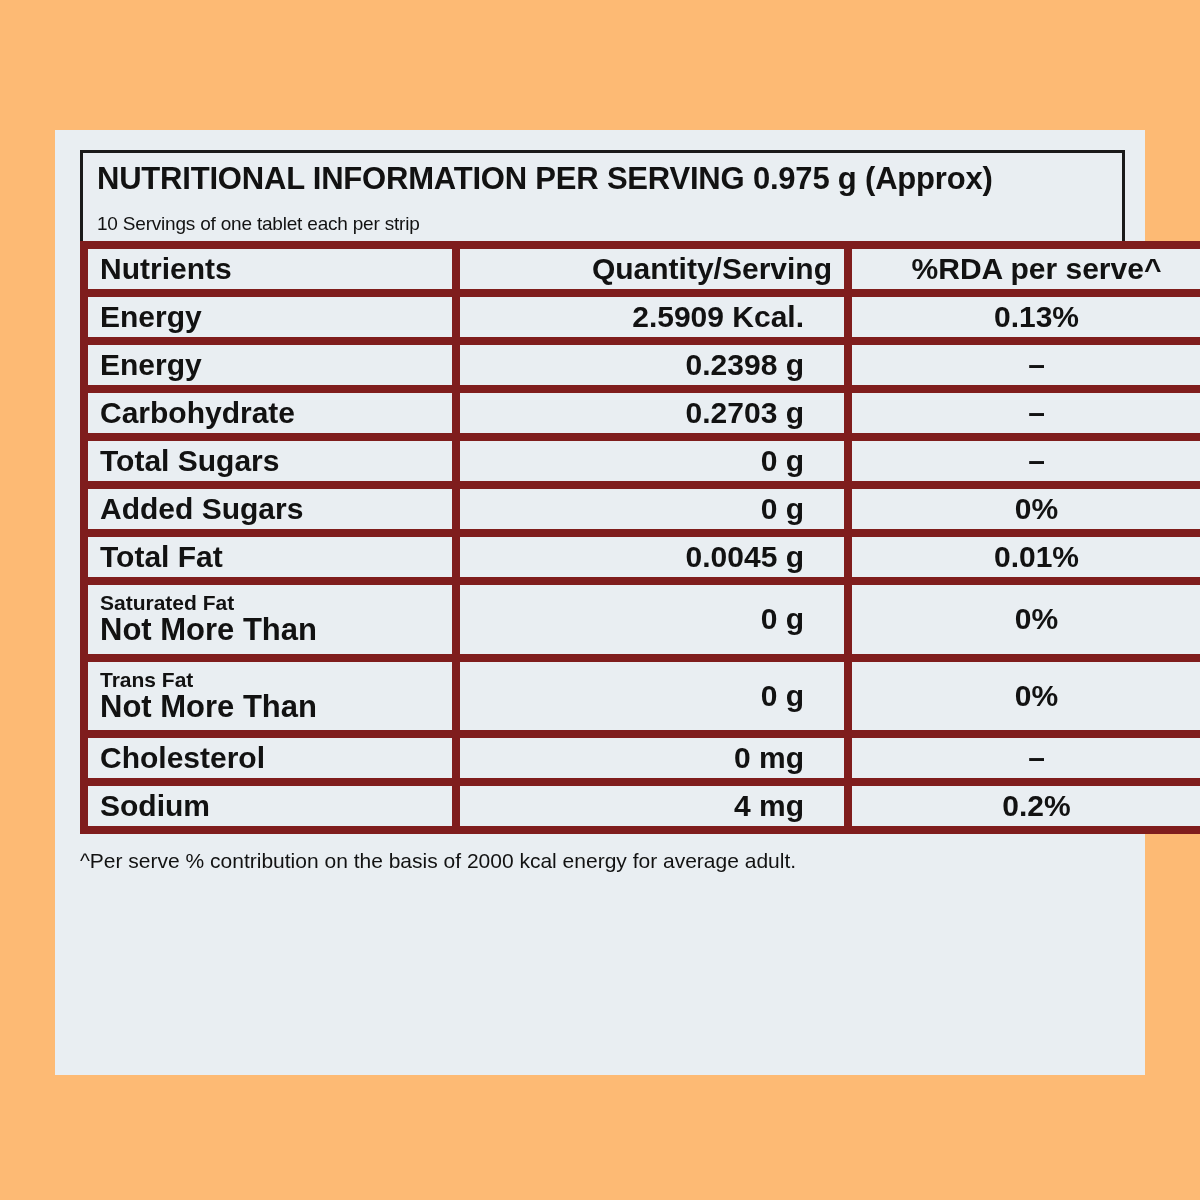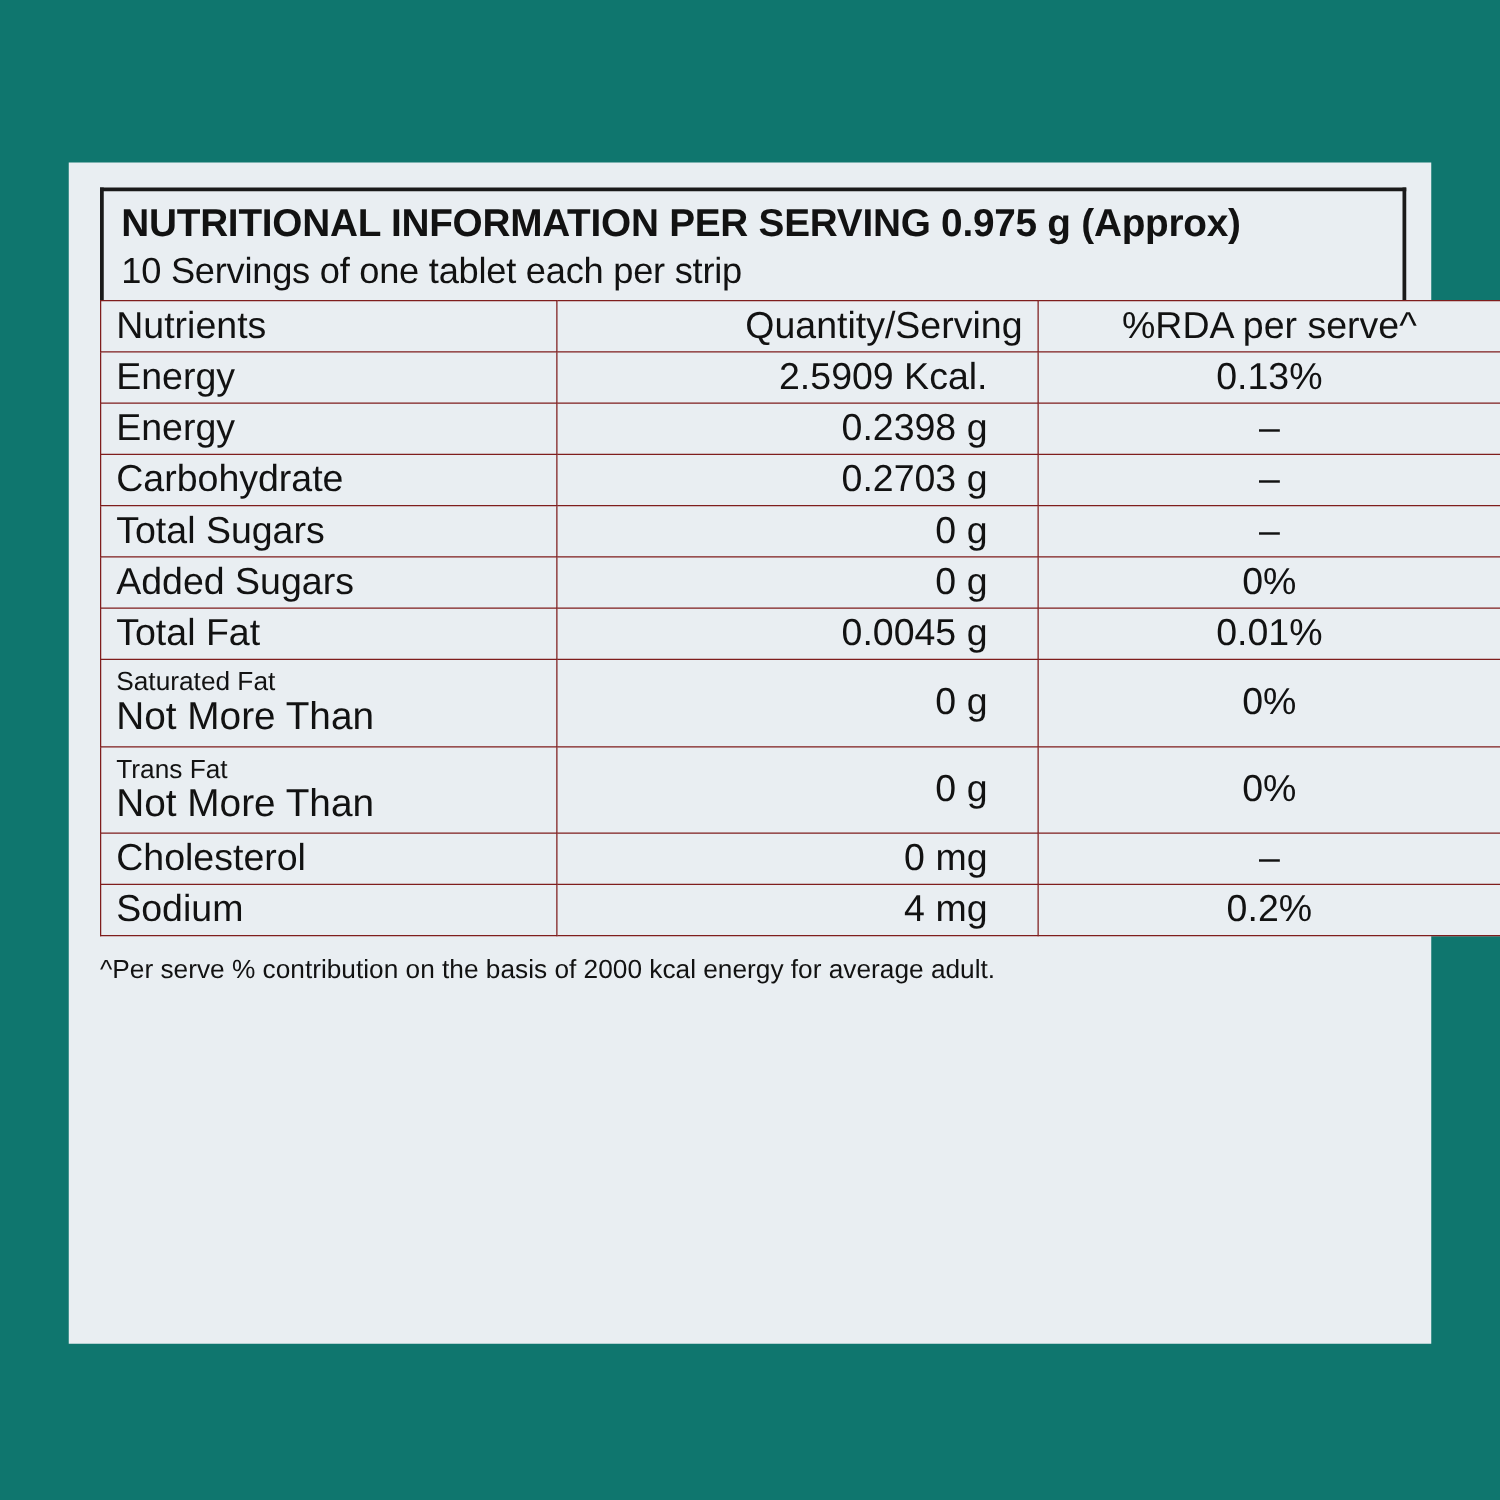--- a/index.html
+++ b/index.html
@@ -8,21 +8,21 @@
     width: 1200px;
     height: 1200px;
     background: #ffffff;
     font-family: "Liberation Sans", sans-serif;
   }
 
   #page {
     position: relative;
     width: 1200px;
     height: 1200px;
-    background: #0f766e;
+    background: #fdba74;
     overflow: hidden;
   }
 
   
   .label-panel {
     position: absolute;
     left: 55px;
     top: 130px;
     width: 1090px;
     height: 945px;
@@ -46,38 +46,38 @@
 
   .heading-line1 {
     font-size: 31px;
     font-weight: bold;
     color: #121212;
     letter-spacing: -0.2px;
     white-space: nowrap;
   }
 
   .heading-line2 {
-    font-size: 29px;
-    color: #121212;
-    margin-top: 4px;
+    font-size: 19px;
+    color: #121212;
+    margin-top: 16px;
     letter-spacing: -0.2px;
     white-space: nowrap;
   }
 
   table.nutri {
     border-collapse: collapse;
     width: 1045px;
     background: #e9eef2;
     table-layout: fixed;
   }
 
   table.nutri td, table.nutri th {
-    border: 1px solid #7f1d1d;
-    color: #121212;
-    font-weight: normal;
+    border: 8px solid #7f1d1d;
+    color: #121212;
+    font-weight: bold;
     font-size: 30px;
     padding: 3px 12px;
     vertical-align: middle;
   }
 
   .col-nutrient { width: 340px; text-align: left; }
   .col-qty      { width: 360px; text-align: right; padding-right: 40px !important; }
   .col-rda      { width: 345px; text-align: center; }
 
   .hdr td { font-size: 30px; }

